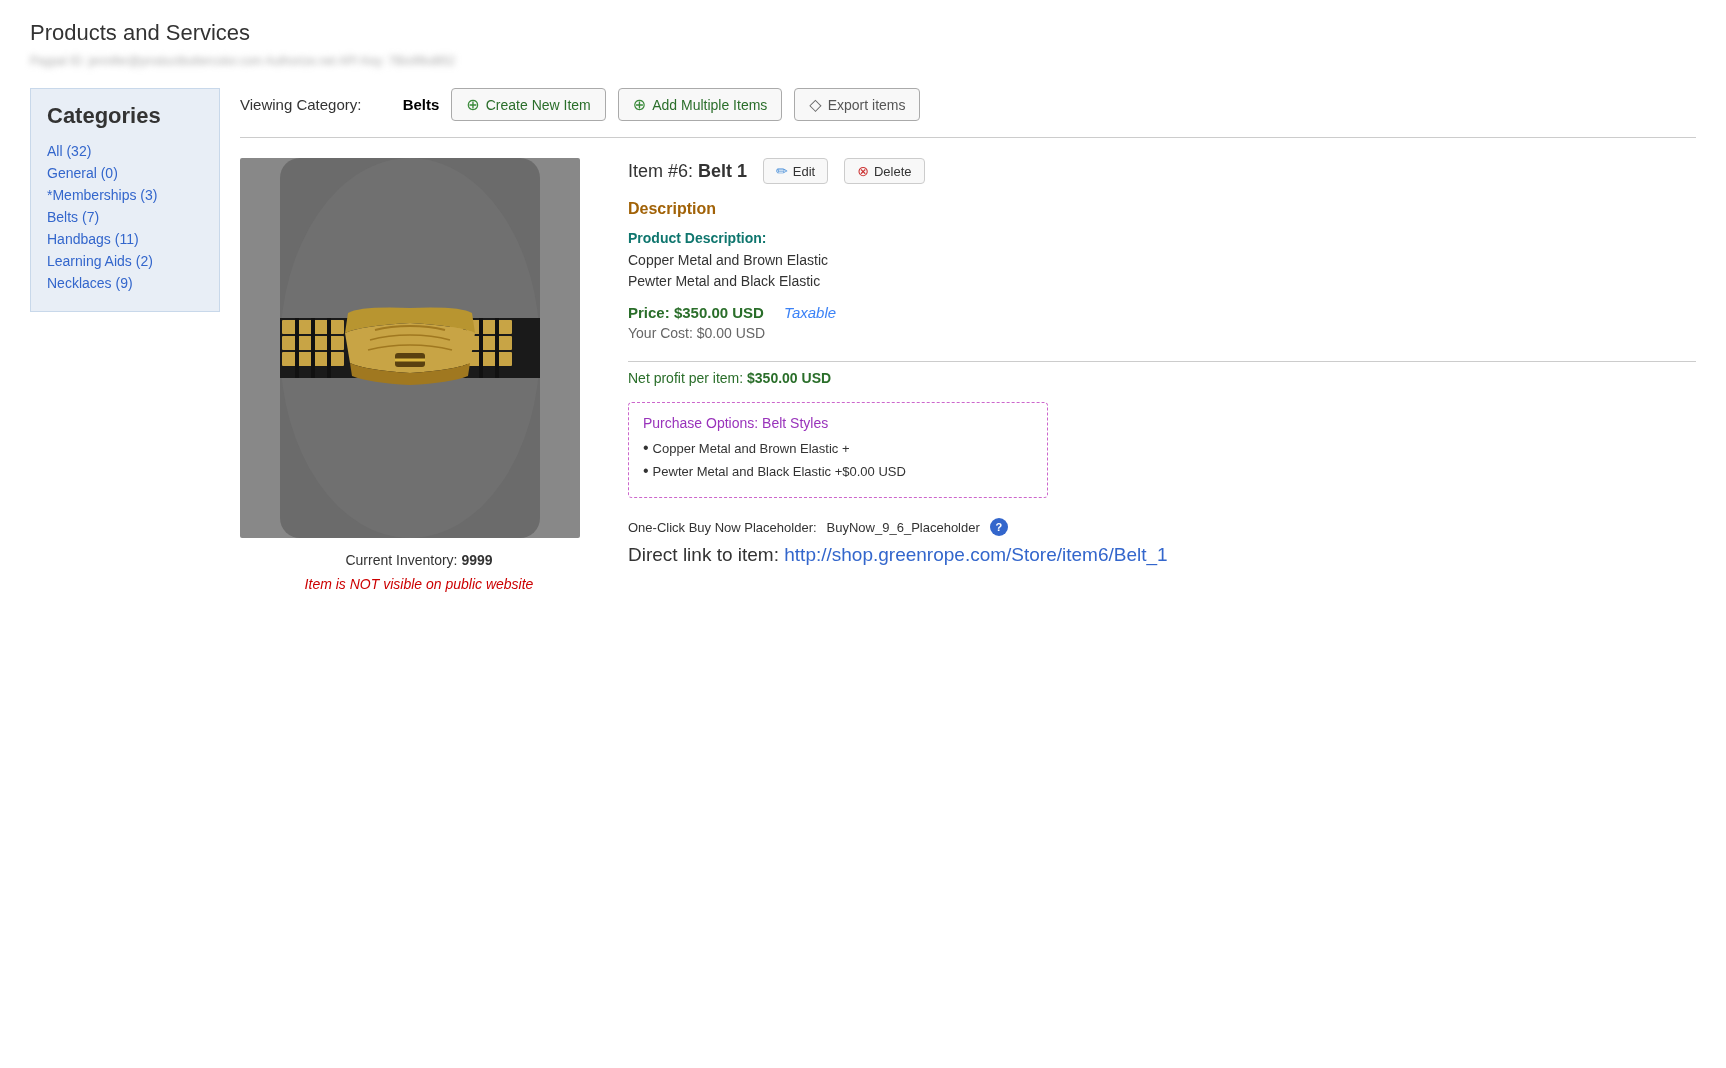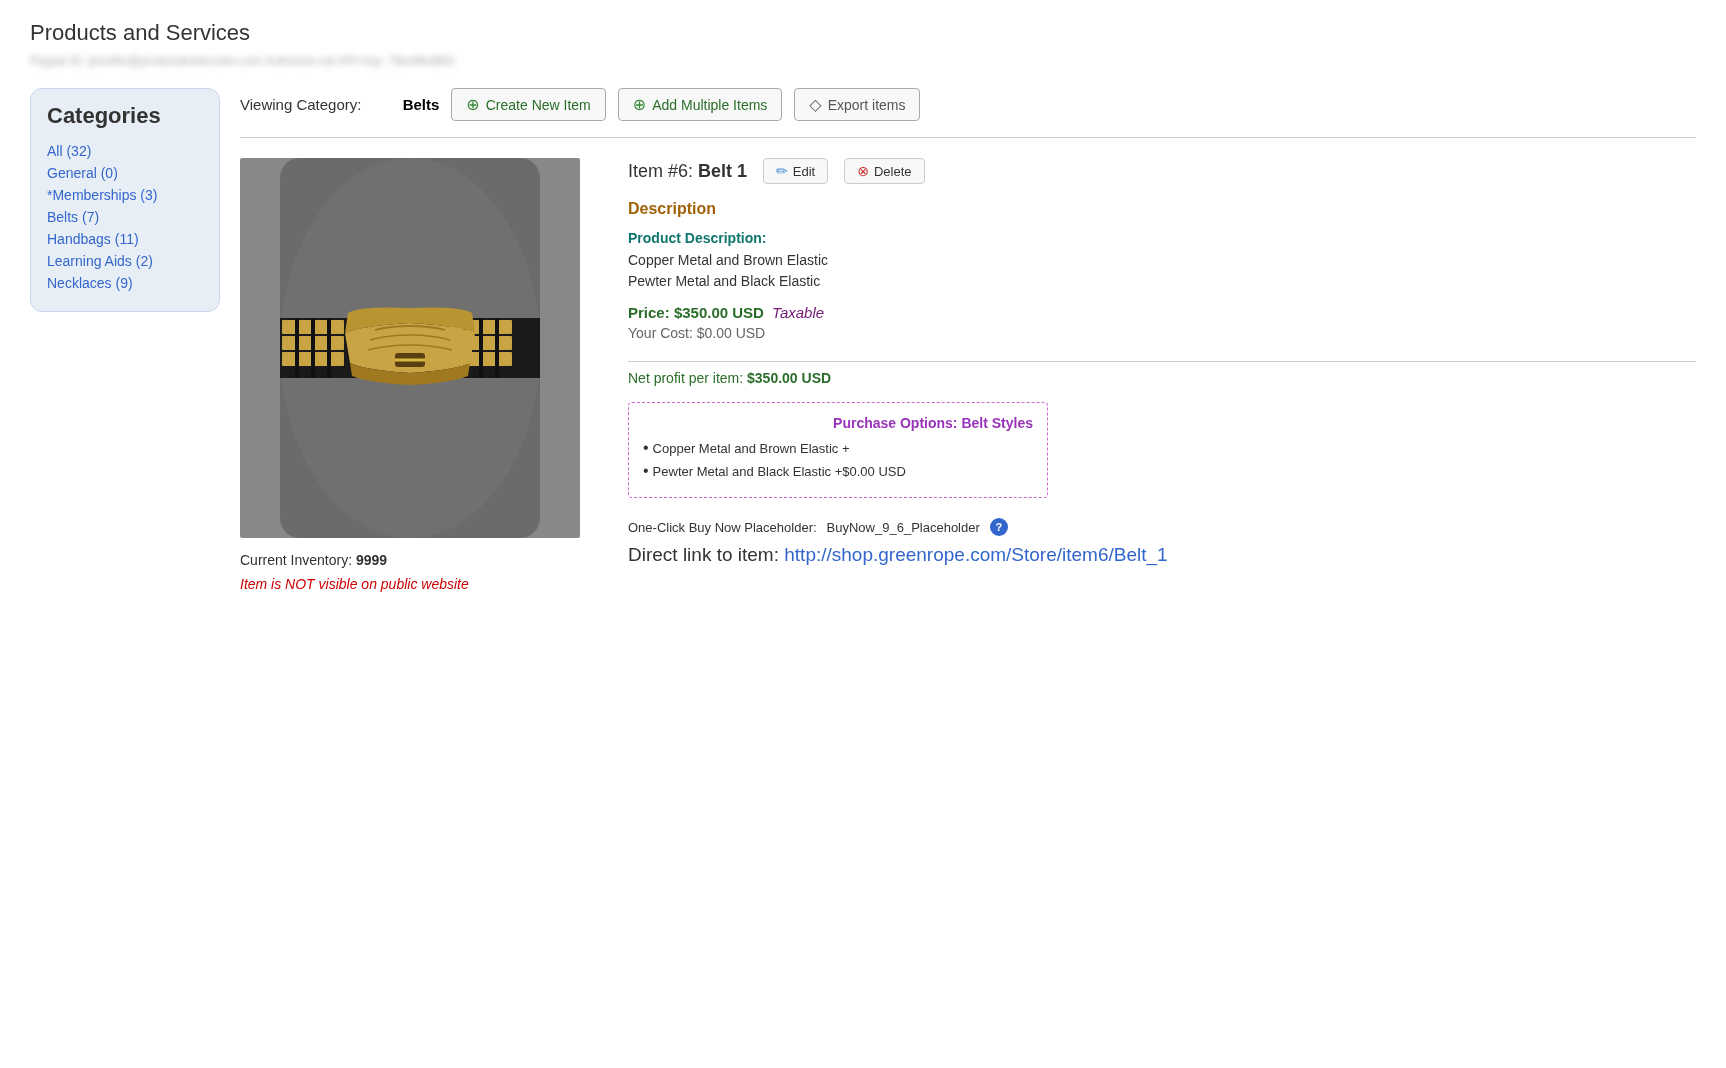--- a/index.html
+++ b/index.html
@@ -28,21 +28,21 @@
       margin-top: 10px;
     }
     
     .sidebar {
       width: 190px;
       flex-shrink: 0;
     }
     .categories-box {
       background: #e8eef6;
       border: 1px solid #c8d8ea;
-      border-radius: 12px;
+      border-radius: 0;
       padding: 14px 16px;
     }
     .categories-title {
       font-size: 22px;
       font-weight: bold;
       color: #333;
       margin-bottom: 14px;
     }
     .category-item {
       display: block;
@@ -103,20 +103,21 @@
 
     
     .product-area {
       display: flex;
       gap: 30px;
       align-items: flex-start;
     }
     .product-image-col {
       width: 358px;
       flex-shrink: 0;
+      text-align: center;
     }
     .product-image {
       width: 340px;
       height: 380px;
       background: #888;
       border-radius: 2px;
       overflow: hidden;
       display: flex;
       align-items: center;
       justify-content: center;
@@ -189,22 +190,22 @@
     }
     .price-line {
       font-size: 15px;
       font-weight: bold;
       color: #2a6e2a;
       margin-bottom: 4px;
     }
     .price-line .taxable {
       font-style: italic;
       font-weight: normal;
-      color: #701a75;
-      margin-left: 4px;
+      color: #3b82f6;
+      margin-left: 16px;
     }
     .your-cost {
       font-size: 14px;
       color: #666;
       margin-bottom: 8px;
       padding-bottom: 20px;
       border-bottom: 1px solid #ccc;
     }
     .net-profit {
       font-size: 14px;
@@ -217,23 +218,22 @@
     .purchase-options-box {
       border: 1px dashed #cc66cc;
       border-radius: 4px;
       padding: 12px 14px;
       max-width: 420px;
       margin-bottom: 20px;
     }
     .purchase-options-title {
       color: #9933bb;
       font-size: 14px;
-      font-weight: bold;
+      font-weight: normal;
       margin-bottom: 8px;
-      text-align: right;
     }
     .option-item {
       font-size: 13px;
       color: #333;
       margin-bottom: 5px;
       display: flex;
       align-items: center;
       gap: 4px;
     }
     .option-bullet {

